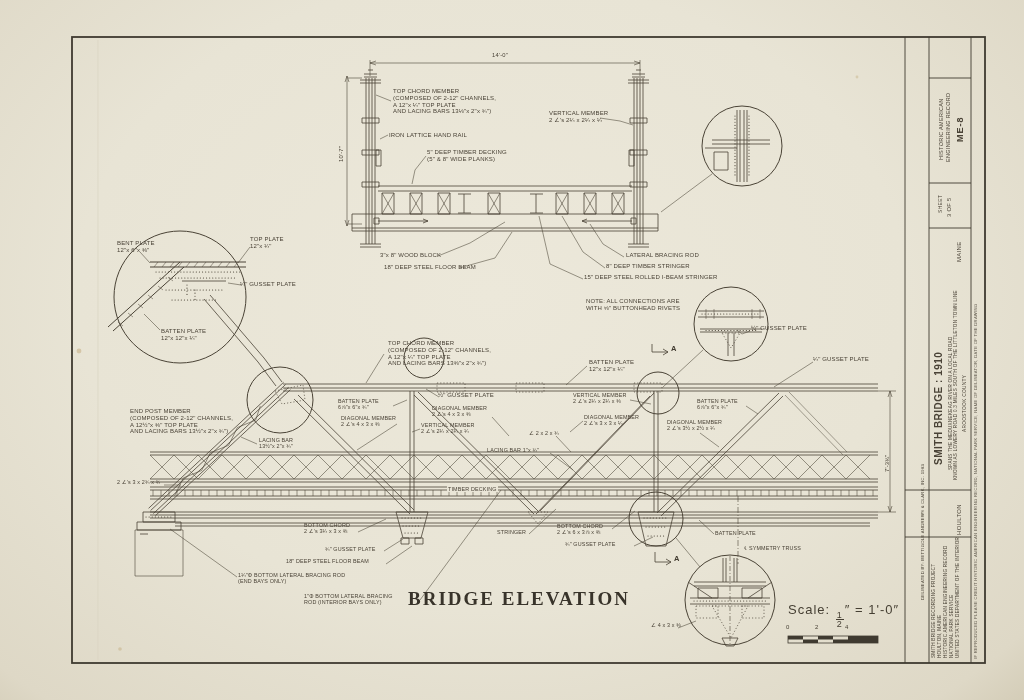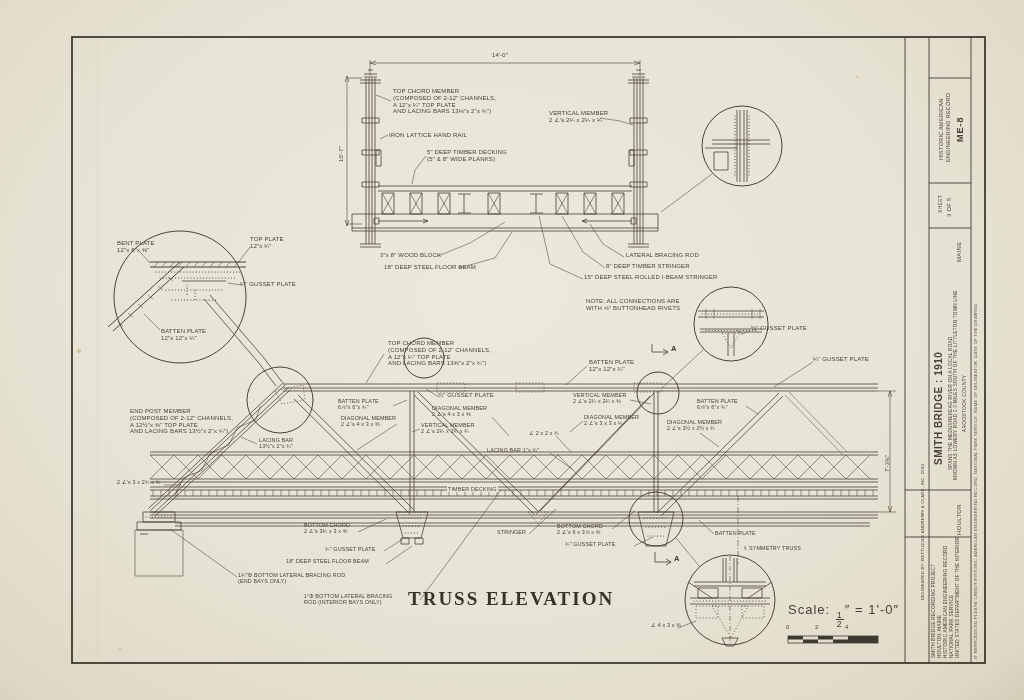--- a/index.html
+++ b/index.html
@@ -216,21 +216,21 @@
   <div class="lbl sm" style="left:557px;top:523px">BOTTOM CHORD
 2 ∠'s 6 x 3⅞ x ⅜</div>
   <div class="lbl sm" style="left:565px;top:541px">¾" GUSSET PLATE</div>
   <div class="lbl sm" style="left:715px;top:530px">BATTEN PLATE</div>
   <div class="lbl sm" style="left:744px;top:545px">℄  SYMMETRY TRUSS</div>
   <div class="lbl sm" style="left:651px;top:622px">∠ 4 x 3 x ⅜</div>
   <div class="lbl" style="left:813px;top:356px">¼" GUSSET PLATE</div>
   <div class="rot lbl dimtxt" style="left:884px;top:472px">7'-3¾"</div>
   <div class="marker" style="left:671px;top:344px">A</div>
   <div class="marker" style="left:674px;top:554px">A</div>
-  <div class="title" style="left:408px;top:588px;font-size:19px;letter-spacing:2px">TRUSS ELEVATION</div>
+  <div class="title" style="left:408px;top:588px;font-size:19px;letter-spacing:2px">BRIDGE ELEVATION</div>
 
   <div class="scaleline" style="left:788px;top:602px">
     <span>Scale:</span>
     <span class="frac">
         <span class="n">1</span>
         <span>2</span>
       </span><span>″</span>
     <span>=  1'-0″</span>
   </div>
   <div class="ticknum" style="left:786px;top:624px">0</div>

